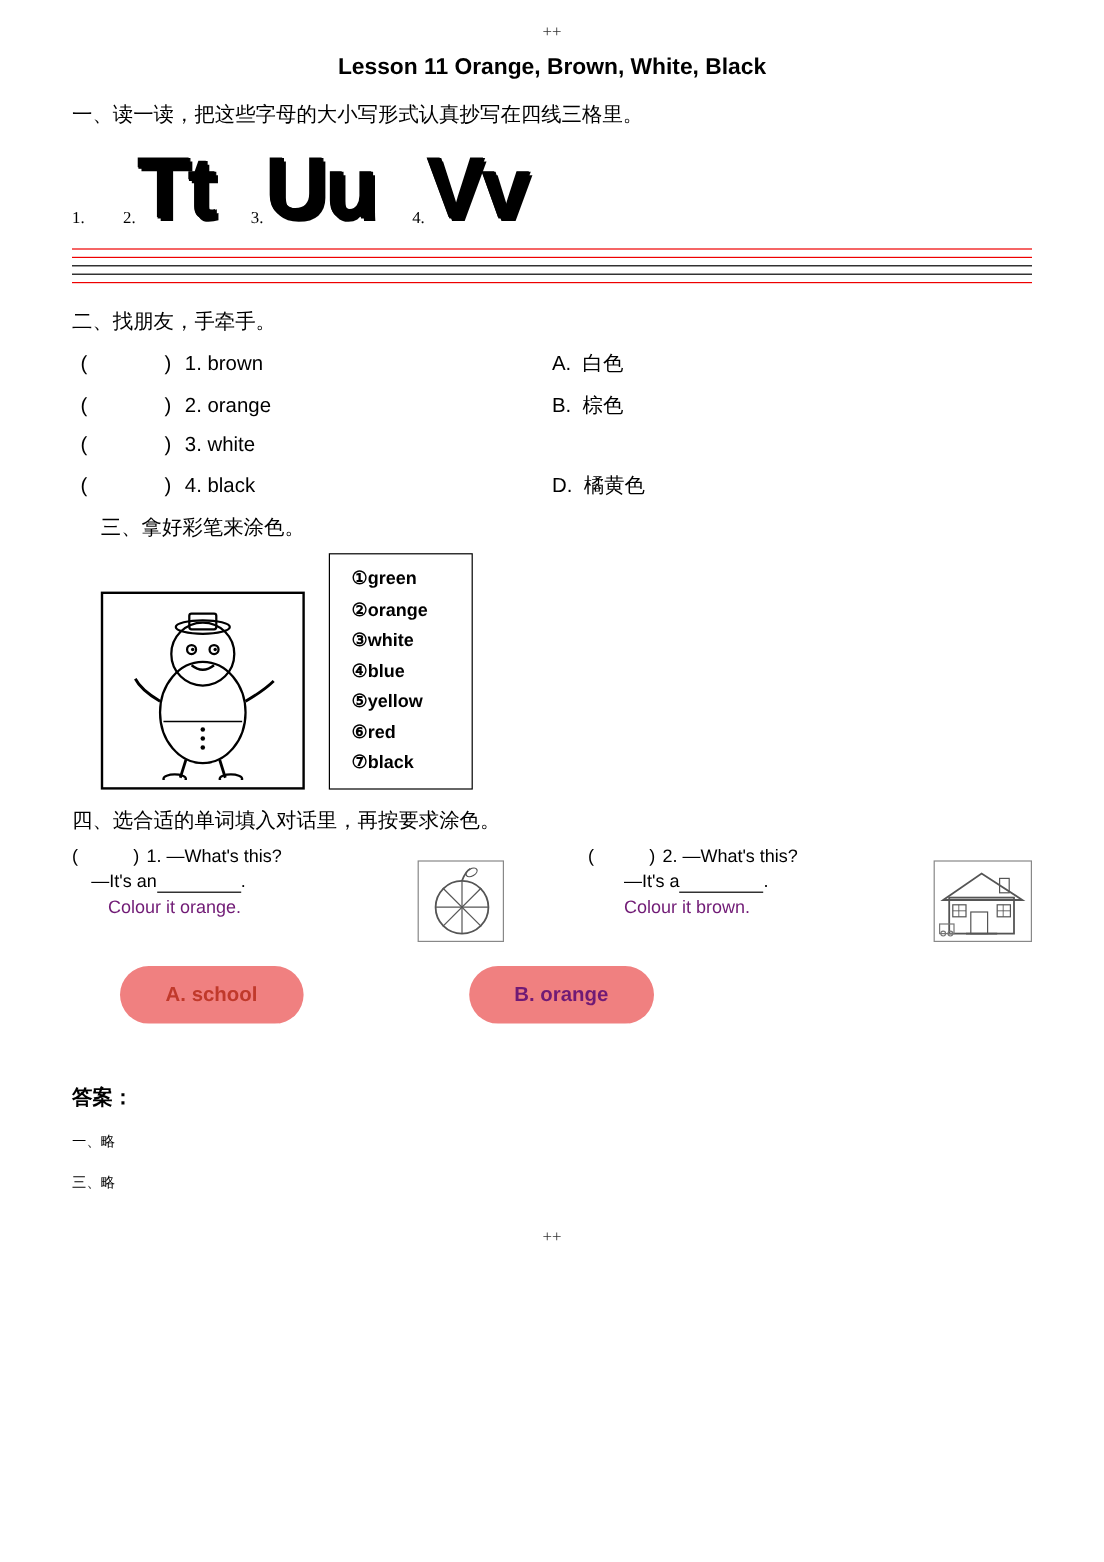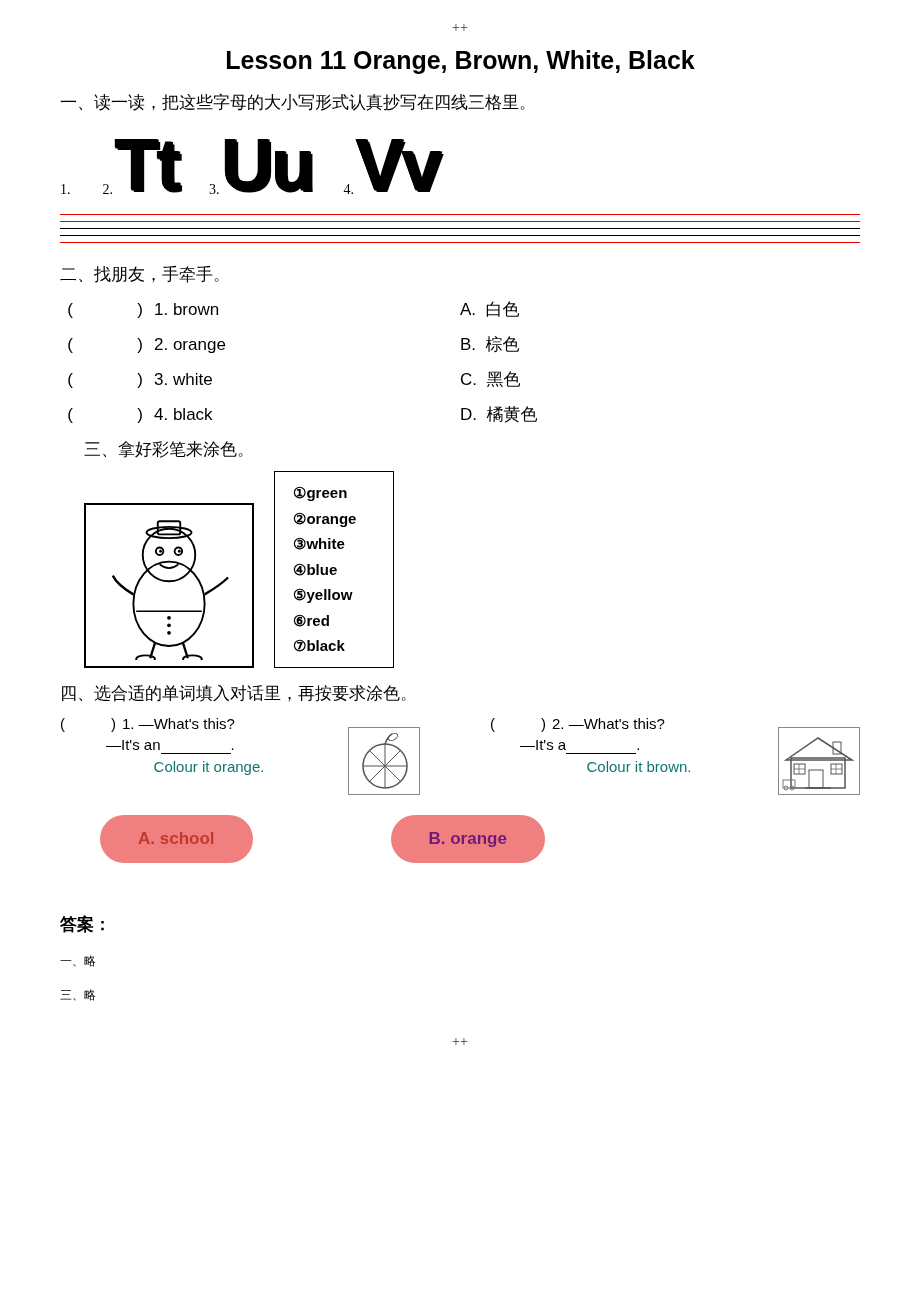--- a/index.html
+++ b/index.html
@@ -15,21 +15,21 @@
     }
     .top-plus {
       text-align: center;
       font-size: 14px;
       margin-bottom: 10px;
       color: #333;
     }
     .lesson-title {
       text-align: center;
       font-weight: bold;
-      font-size: 25px;
+      font-size: 19px;
       margin-bottom: 16px;
       font-family: Arial, sans-serif;
     }
     .section-header {
       font-size: 17px;
       margin-bottom: 10px;
     }
     .big-letter {
       font-family: Arial Black, Impact, sans-serif;
       font-size: 70px;
@@ -206,22 +206,21 @@
     .cartoon-svg {
       width: 150px;
       height: 150px;
     }
     .section4-paren {
       font-size: 15px;
       margin-right: 4px;
     }
     .colour-note {
       font-size: 15px;
-      color: #0f766e;
-      text-align: center;
+      color: #701a75;
     }
     .letters-nums-row {
       display: flex;
       align-items: flex-end;
       gap: 0px;
       width: 100%;
       justify-content: flex-start;
     }
     .letter-with-num {
       display: flex;
@@ -293,21 +292,20 @@
       </div>
       <div class="match-right">B.&nbsp; 棕色</div>
     </div>
     <div class="match-row">
       <div class="match-left">
         <span class="paren">(</span>
         <span class="blank-paren">&nbsp;&nbsp;&nbsp;&nbsp;&nbsp;</span>
         <span class="paren">)</span>
         <span style="margin-left:4px;">3. white</span>
       </div>
-      <div class="match-right">C.&nbsp; 黑色</div>
     </div>
     <div class="match-row">
       <div class="match-left">
         <span class="paren">(</span>
         <span class="blank-paren">&nbsp;&nbsp;&nbsp;&nbsp;&nbsp;</span>
         <span class="paren">)</span>
         <span style="margin-left:4px;">4. black</span>
       </div>
       <div class="match-right">D.&nbsp; 橘黄色</div>
     </div>
@@ -370,21 +368,21 @@
 
   <div class="dialog-row">
 
     <div style="flex:1; font-size:15px; font-family: Arial, sans-serif;">
       <div style="display:flex; align-items:center; gap:6px; margin-bottom:4px;">
         <span class="section4-paren">(</span>
         <span style="display:inline-block; width:30px;">&nbsp;</span>
         <span>)</span>
         <span>1. —What's this?</span>
       </div>
-      <div style="margin-left: 46px; margin-bottom:4px;">
+      <div style="margin-left: 16px; margin-bottom:4px;">
         —It's an<span class="fill-blank">&nbsp;&nbsp;&nbsp;&nbsp;&nbsp;&nbsp;&nbsp;&nbsp;&nbsp;</span>.
       </div>
       <div style="margin-left: 30px;" class="colour-note">Colour it orange.</div>
     </div>
 
     <div style="display:flex; flex-direction:column; align-items:center; margin-top:4px;">
       <div class="dialog-img" style="width:72px; height:68px; border:1px solid #888;">
         <svg width="65" height="62" viewBox="0 0 65 62" xmlns="http://www.w3.org/2000/svg">
 
           <circle cx="33" cy="36" r="22" fill="none" stroke="#555" stroke-width="1.5"></circle>

